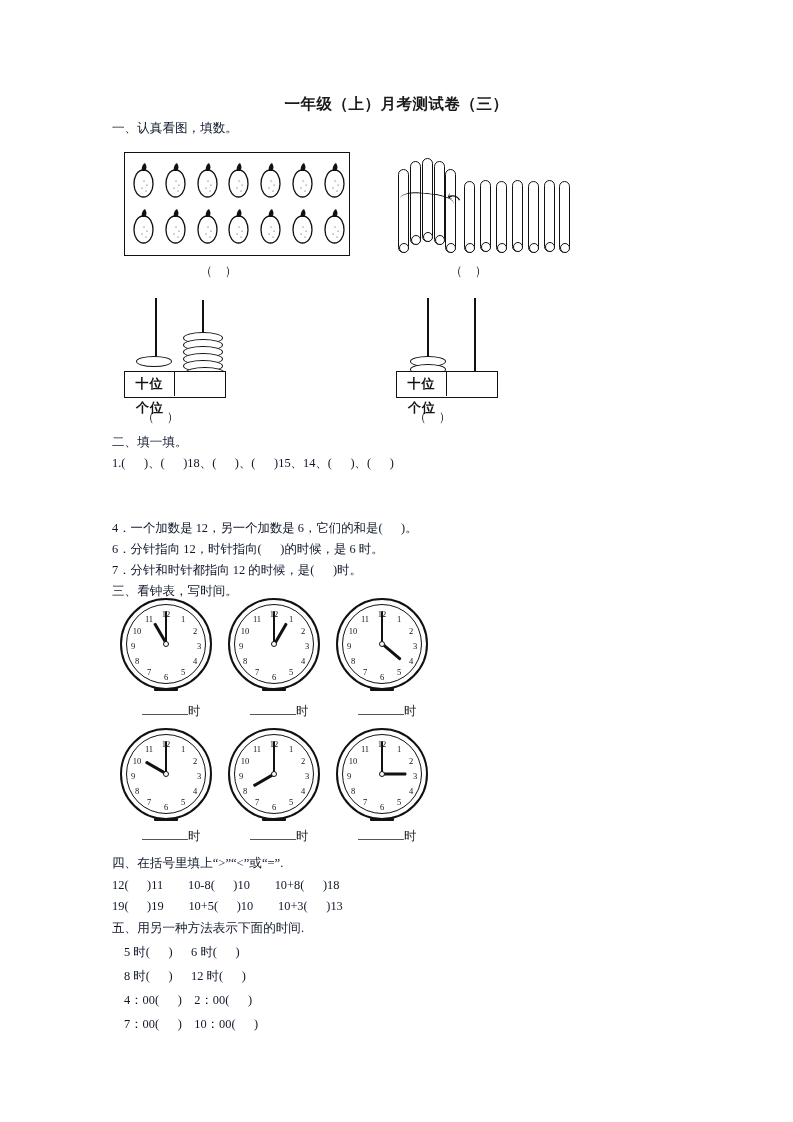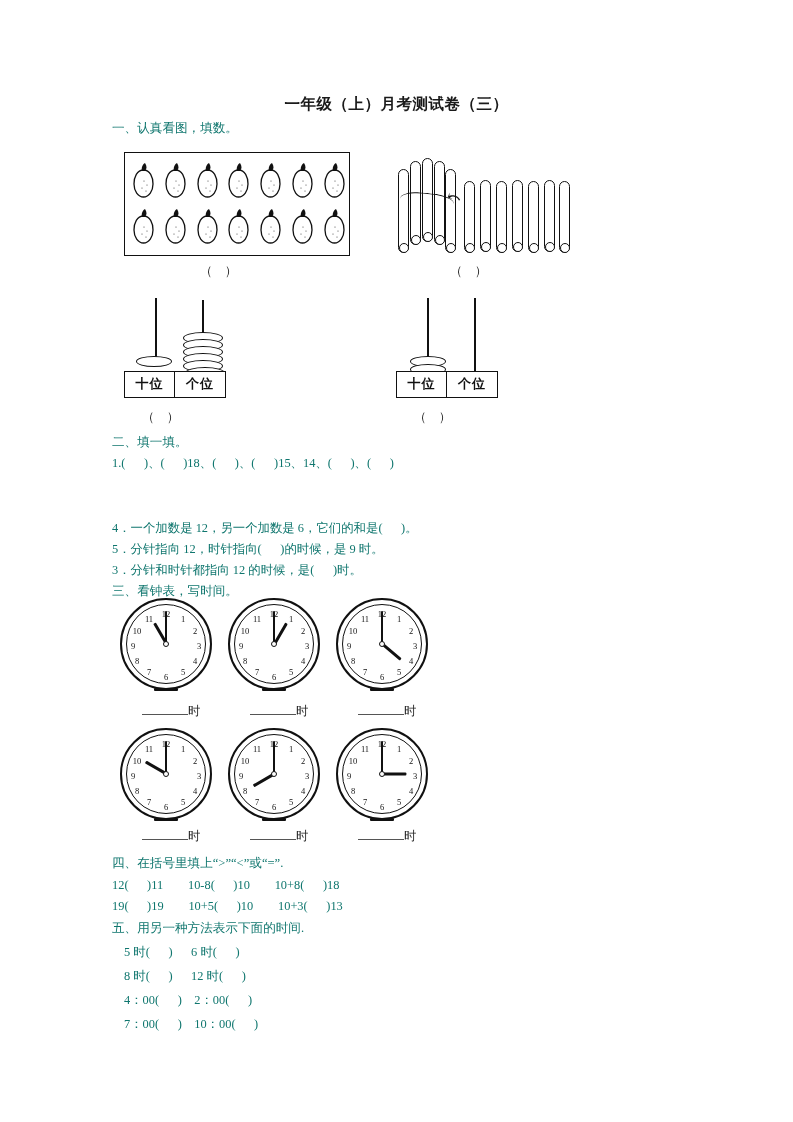--- a/index.html
+++ b/index.html
@@ -30,21 +30,21 @@
     letter-spacing: 0.5px;
     font-family: "Liberation Serif", "DejaVu Serif", serif;
   }
 
   
   .line {
     position: absolute;
     left: 112px;
     font-size: 12.4px;
     white-space: pre;
-    color: #0f766e;
+    color: #0f172a;
     font-family: "Liberation Serif", "DejaVu Serif", serif;
   }
   .sec-head { font-size: 12.6px; }
 
   
   .pear-box {
     position: absolute;
     left: 124px; top: 152px;
     width: 226px; height: 104px;
     border: 1.4px solid #111;
@@ -106,20 +106,21 @@
   .abacus .post {
     position: absolute;
     width: 1.6px;
     background: #111;
   }
   .abacus .base {
     position: absolute;
     border: 1.5px solid #111;
     display: flex;
     background: #fff;
+    flex-direction: column;
   }
   .abacus .base .cell {
     border-right: 1.5px solid #111;
     font-size: 13px;
     font-weight: bold;
     text-align: center;
     line-height: 24px;
     letter-spacing: 1px;
     font-family: "Liberation Serif", "DejaVu Serif", serif;
     color: #111;
@@ -423,22 +424,22 @@
     <div class="base" style="left:0px; top:73px; width:102px; height:27px;">
       <div class="cell" style="width:50px;">十位</div>
       <div class="cell" style="width:50px;">个位</div>
     </div>
   </div>
   <div class="paren" style="left:414px; top:409px;">（    ）</div>
 
   <div class="line sec-head" style="top:434px;">二、填一填。</div>
   <div class="line" style="top:455px;">1.(      )、(      )18、(      )、(      )15、14、(      )、(      )</div>
   <div class="line" style="top:520px;">4．一个加数是 12，另一个加数是 6，它们的和是(      )。</div>
-  <div class="line" style="top:541px;">5．分针指向 12，时针指向(      )的时候，是 9 时。</div>
-  <div class="line" style="top:562px;">3．分针和时针都指向 12 的时候，是(      )时。</div>
+  <div class="line" style="top:541px;">6．分针指向 12，时针指向(      )的时候，是 6 时。</div>
+  <div class="line" style="top:562px;">7．分针和时针都指向 12 的时候，是(      )时。</div>
 
   <div class="line sec-head" style="top:583px;">三、看钟表，写时间。</div>
 
   <div class="clock" style="left:120px; top:598px;">
     <div class="rim-outer"></div>
     <div class="rim-inner"></div>
     <div class="num" style="left:46px; top:16px;">12</div>
     <div class="num" style="left:63px; top:21px;">1</div>
     <div class="num" style="left:75px; top:33px;">2</div>
     <div class="num" style="left:79px; top:48px;">3</div>

